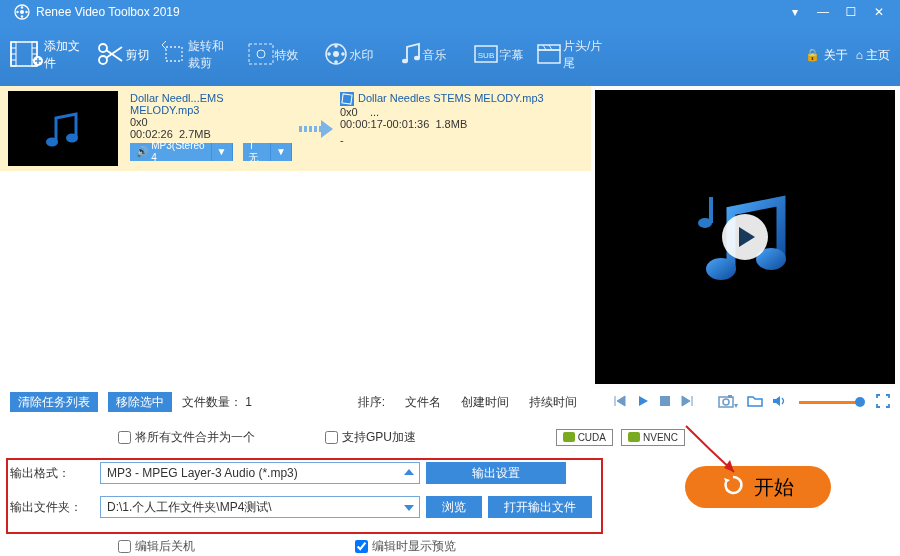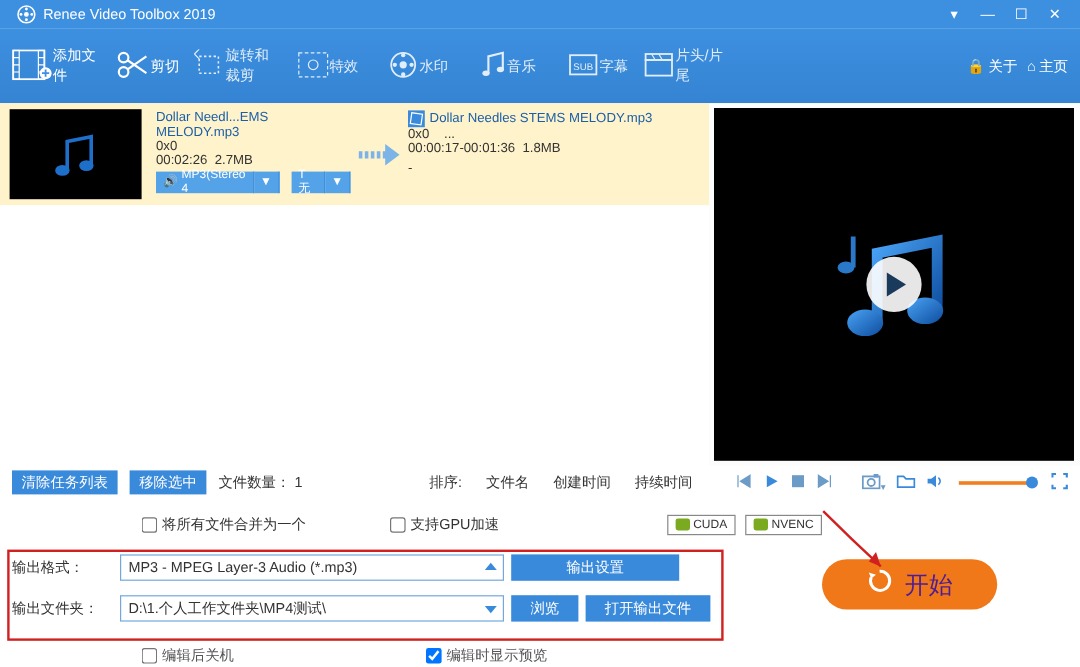--- a/index.html
+++ b/index.html
@@ -51,21 +51,21 @@
 .outer-red{position:absolute;border:2px solid #d02020;left:6px;top:458px;width:597px;height:76px;pointer-events:none}
 .start-arrow{position:absolute;left:680px;top:420px;pointer-events:none}
 .formarea{padding:8px 10px;display:flex}
 .formleft{width:595px}
 .formrow{display:flex;align-items:center;height:30px;margin-bottom:4px}
 .flabel{width:90px;font-size:12px}
 .combo-container{position:relative;width:320px}
 .combo{width:320px;height:22px;border:1px solid #74a8dc;padding:0 32px 0 6px;font-size:12px;background:#fff;cursor:pointer;line-height:20px}
 .combo-tri{position:absolute;right:6px;top:7px;border-left:5px solid transparent;border-right:5px solid transparent;border-bottom:6px solid #3a8adb;pointer-events:none}
 .fbtn{background:#3a8adb;color:#fff;border:none;height:22px;padding:0 16px;margin-left:6px;font-size:12px;cursor:pointer}
-.startbtn{width:146px;height:42px;background:#f07818;border-radius:21px;color:#4c1d95;font-size:20px;display:flex;align-items:center;justify-content:center;gap:10px;cursor:pointer;margin-left:80px;margin-top:8px}
+.startbtn{width:146px;height:42px;background:#f07818;border-radius:21px;color:#000000;font-size:20px;display:flex;align-items:center;justify-content:center;gap:10px;cursor:pointer;margin-left:80px;margin-top:8px}
 .bottomrow{height:24px;display:flex;align-items:center;padding-left:118px;gap:160px;font-size:12px;color:#555}
 .note-svg{width:140px;height:140px}
 </style>
 </head>
 <body>
 
 <div class="titlebar">
   <span class="titlebar-logo">
     <svg width="16" height="16" viewBox="0 0 16 16">
         <circle cx="8" cy="8" r="7" fill="none" stroke="#fff" stroke-width="1.3"></circle>

